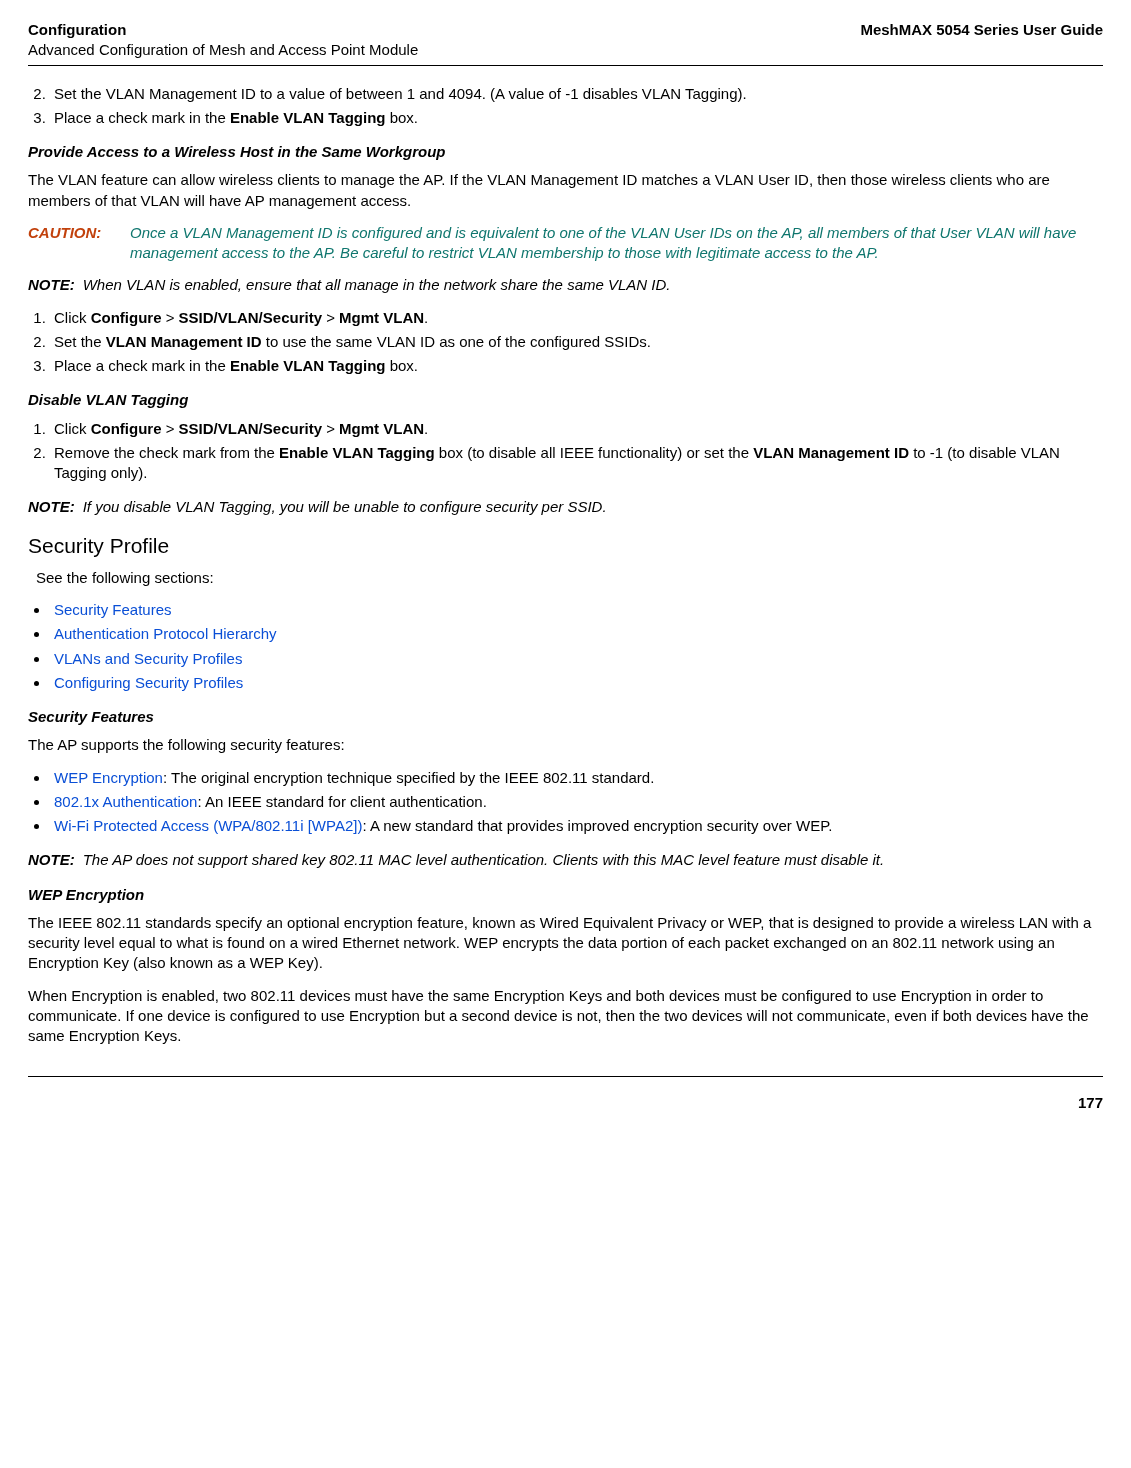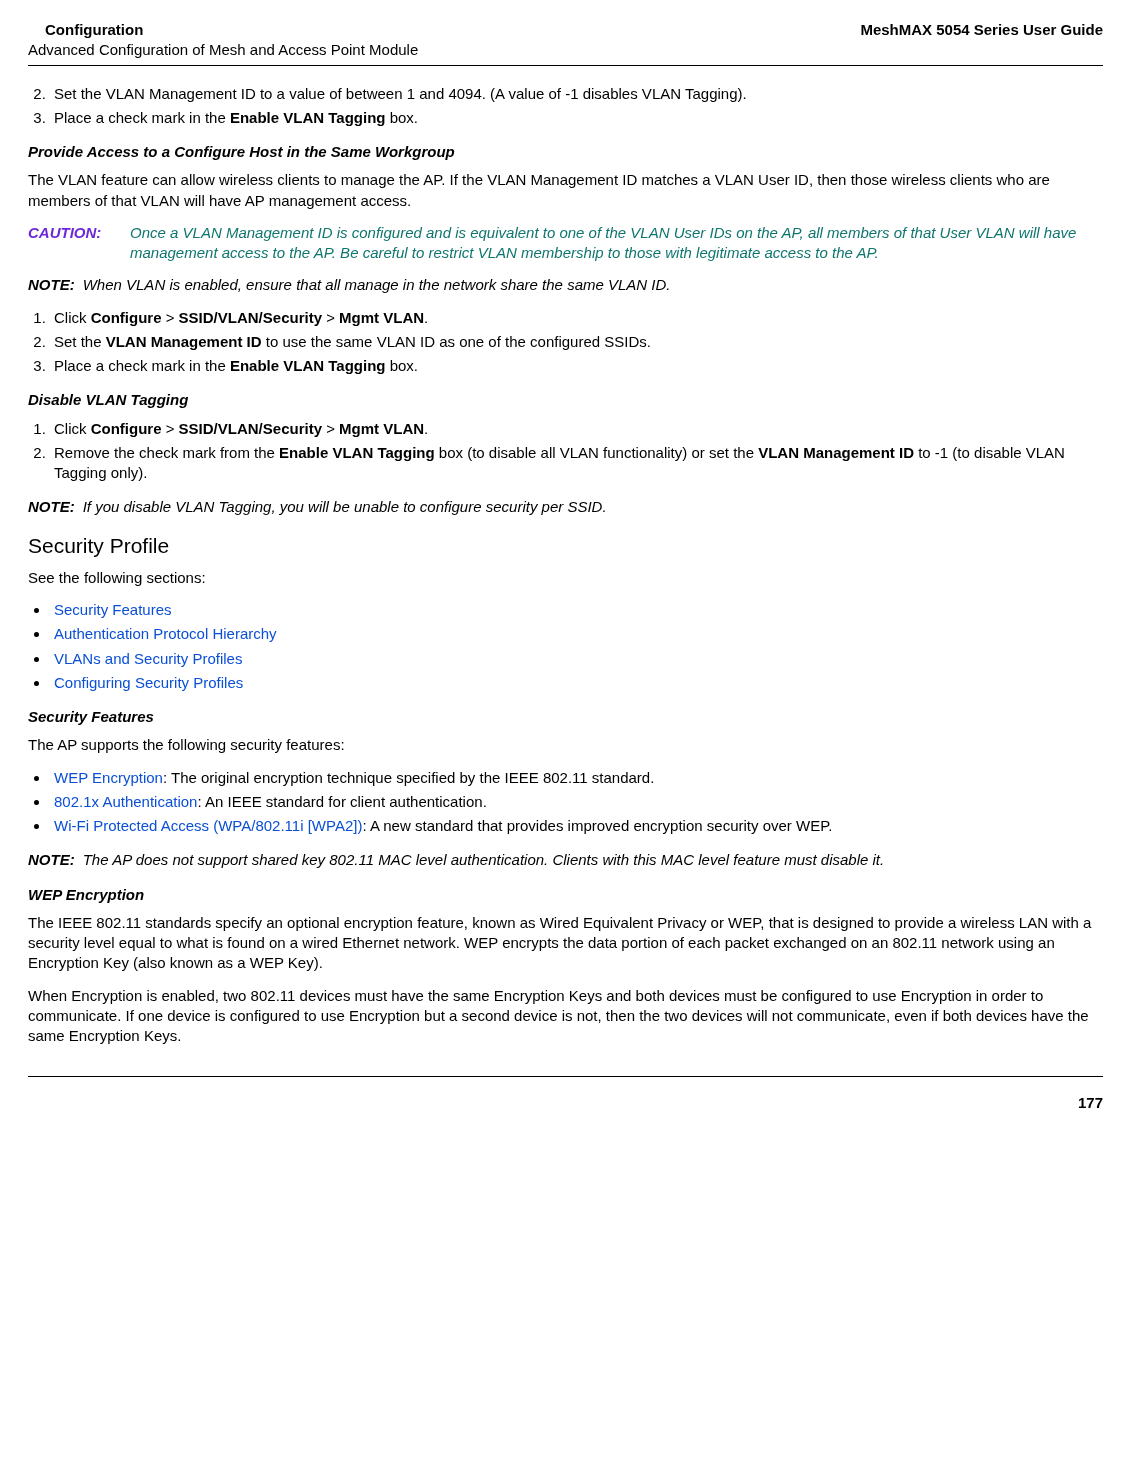--- a/index.html
+++ b/index.html
@@ -13,21 +13,21 @@
     box-sizing: border-box;
   }
   .header {
     display: flex;
     justify-content: space-between;
     align-items: flex-start;
     border-bottom: 1.5px solid #000;
     padding-bottom: 4px;
     margin-bottom: 18px;
   }
-  .header-left-line1 { font-weight: bold; margin-left: 17px; }
+  .header-left-line1 { font-weight: bold; }
   .header-left-line2 { font-weight: normal; }
   .header-right { font-weight: bold; text-align: right; }
   ol {
     margin: 6px 0 14px 0;
     padding-left: 22px;
   }
   ol li { margin-bottom: 4px; padding-left: 4px; }
   ul {
     margin: 6px 0 14px 0;
     padding-left: 22px;
@@ -35,21 +35,21 @@
   ul li { margin-bottom: 4px; padding-left: 4px; }
   .b { font-weight: bold; }
   .link { color: #0a4fd6; }
   .para { margin: 8px 0 12px 0; }
   .caution {
     display: flex;
     gap: 10px;
     margin: 10px 0 12px 0;
   }
   .caution-label {
-    color: #6d28d9;
+    color: #c2410c;
     font-style: italic;
     font-weight: bold;
     flex: 0 0 auto;
     min-width: 92px;
   }
   .caution-body {
     color: #0f766e;
     font-style: italic;
     flex: 1 1 auto;
   }
@@ -69,41 +69,41 @@
   }
   h3.section { font-size: 21px; font-weight: normal; margin: 14px 0 8px 0; }
   .subhead { font-style: italic; font-weight: bold; margin: 14px 0 8px 0; }
   .footer {
     border-top: 1.5px solid #000;
     margin-top: 30px;
     padding-top: 16px;
     text-align: right;
     font-weight: bold;
   }
-  .indent { margin-left: 0; }
+  .indent { margin-left: 8px; }
 </style>
 </head>
 <body>
 
 <div class="header">
   <div>
     <div class="header-left-line1">Configuration</div>
     <div class="header-left-line2">Advanced Configuration of Mesh and Access Point Module</div>
   </div>
   <div class="header-right">MeshMAX 5054 Series User Guide</div>
 </div>
 
 <ol start="2">
   <li><span>Set the VLAN Management ID to a value of between 1 and 4094. (A value of -1 disables VLAN Tagging).</span></li>
   <li>
     <span>Place a check mark in the </span><span class="b">Enable VLAN Tagging</span><span> box.</span>
   </li>
 </ol>
 
-<div class="subhead">Provide Access to a Configure Host in the Same Workgroup</div>
+<div class="subhead">Provide Access to a Wireless Host in the Same Workgroup</div>
 <div class="para">The VLAN feature can allow wireless clients to manage the AP. If the VLAN Management ID matches a VLAN User ID, then those wireless clients who are members of that VLAN will have AP management access.</div>
 
 <div class="caution">
   <div class="caution-label">CAUTION:</div>
   <div class="caution-body">Once a VLAN Management ID is configured and is equivalent to one of the VLAN User IDs on the AP, all members of that User VLAN will have management access to the AP. Be careful to restrict VLAN membership to those with legitimate access to the AP.</div>
 </div>
 
 <div class="note">
   <div class="note-label">NOTE:</div>
   <div class="note-body">When VLAN is enabled, ensure that all manage in the network share the same VLAN ID.</div>
@@ -121,21 +121,21 @@
   </li>
 </ol>
 
 <div class="subhead">Disable VLAN Tagging</div>
 
 <ol>
   <li>
     <span>Click </span><span class="b">Configure</span><span> &gt; </span><span class="b">SSID/VLAN/Security</span><span> &gt; </span><span class="b">Mgmt VLAN</span><span>.</span>
   </li>
   <li>
-    <span>Remove the check mark from the </span><span class="b">Enable VLAN Tagging</span><span> box (to disable all VLAN functionality) or set the </span><span class="b">VLAN Management ID</span><span> to -1 (to disable VLAN Tagging only).</span>
+    <span>Remove the check mark from the </span><span class="b">Enable VLAN Tagging</span><span> box (to disable all IEEE functionality) or set the </span><span class="b">VLAN Management ID</span><span> to -1 (to disable VLAN Tagging only).</span>
   </li>
 </ol>
 
 <div class="note">
   <div class="note-label">NOTE:</div>
   <div class="note-body">If you disable VLAN Tagging, you will be unable to configure security per SSID.</div>
 </div>
 
 <h3 class="section">Security Profile</h3>
 <div class="para indent">See the following sections:</div>

